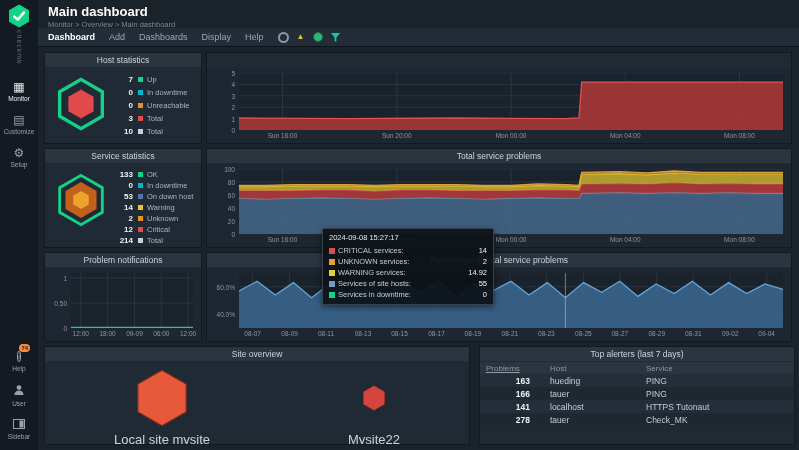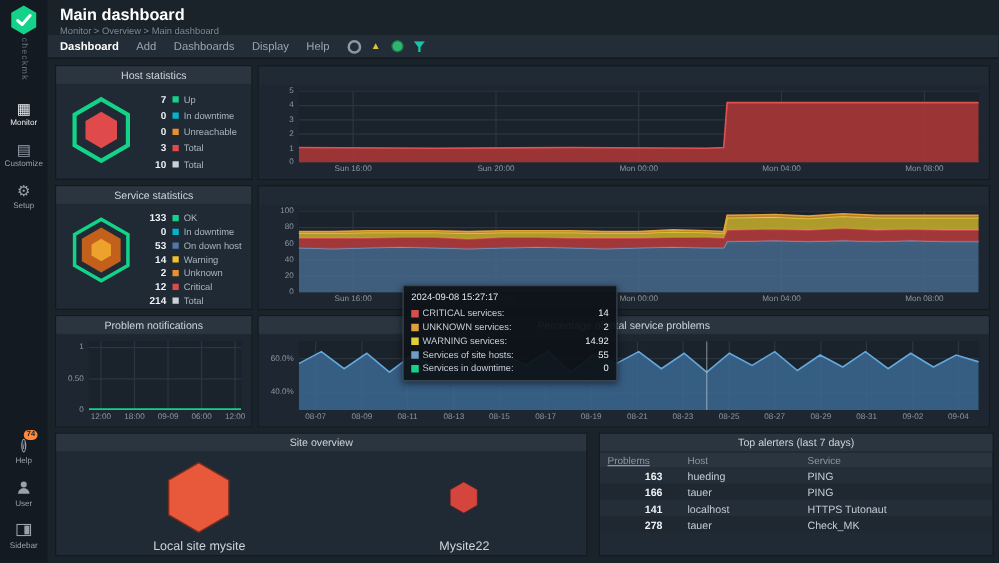--- a/index.html
+++ b/index.html
@@ -61,21 +61,21 @@
   .plot svg{position:absolute;left:0;top:0;}
   .grid{stroke:#2b3640;stroke-width:1;}
   .xt{position:absolute;top:calc(100% + 2px);transform:translateX(-50%);
     font-size:6.5px;color:#8b97a2;white-space:nowrap;}
   .yt{position:absolute;right:calc(100% + 4px);transform:translateY(-50%);
     font-size:6.5px;color:#8b97a2;white-space:nowrap;}
   
   .sites{display:flex;justify-content:space-around;align-items:flex-start;padding-top:4px;}
   .site{display:flex;flex-direction:column;align-items:center;cursor:pointer;}
   .site-hexbox{height:64px;display:flex;align-items:center;justify-content:center;}
-  .site-label{font-size:10px;color:#ccd3d9;margin-top:2px;}
+  .site-label{font-size:13px;color:#ccd3d9;margin-top:2px;}
   
   .tbl{width:100%;border-collapse:collapse;}
   .tbl th{height:12px;background:#2b3540;font-size:8px;font-weight:normal;color:#8c98a3;
     text-align:left;padding:0 6px;}
   .tbl td{height:13px;font-size:8.5px;color:#c3ccd4;padding:0 6px;}
   .tbl td.num{text-align:right;font-weight:bold;color:#eef2f5;width:44px;padding-right:14px;}
   .tbl th.num{text-align:left;width:44px;text-decoration:underline;}
   .tbl tbody tr:nth-child(odd){background:#242e38;}
   .tbl tbody tr:nth-child(even){background:#1f2831;}
   .tbl tbody tr{cursor:pointer;}
@@ -313,20 +313,21 @@
             <span class="yt" style="top:80%">1</span>
             <span class="yt" style="top:60%">2</span>
             <span class="yt" style="top:40%">3</span>
             <span class="yt" style="top:19.999999999999996%">4</span>
             <span class="yt" style="top:0%">5</span>
           </div>
         </div>
     </section>
 
     <section class="panel" style="left:168px;top:102px;width:586px;height:100px;">
+      <div class="panel-header">Total service problems</div>
       <div class="chart">
           <div class="plot" style="left: 32px;">
             <svg width="544" height="65">
               <line class="grid" x1="0" x2="544" y1="65.0" y2="65.0"></line>
               <line class="grid" x1="0" x2="544" y1="52.0" y2="52.0"></line>
               <line class="grid" x1="0" x2="544" y1="39.0" y2="39.0"></line>
               <line class="grid" x1="0" x2="544" y1="26.0" y2="26.0"></line>
               <line class="grid" x1="0" x2="544" y1="13.0" y2="13.0"></line>
               <line class="grid" x1="0" x2="544" y1="0.0" y2="0.0"></line>
               <line class="grid" x1="43.5" x2="43.5" y1="0" y2="65"></line>

